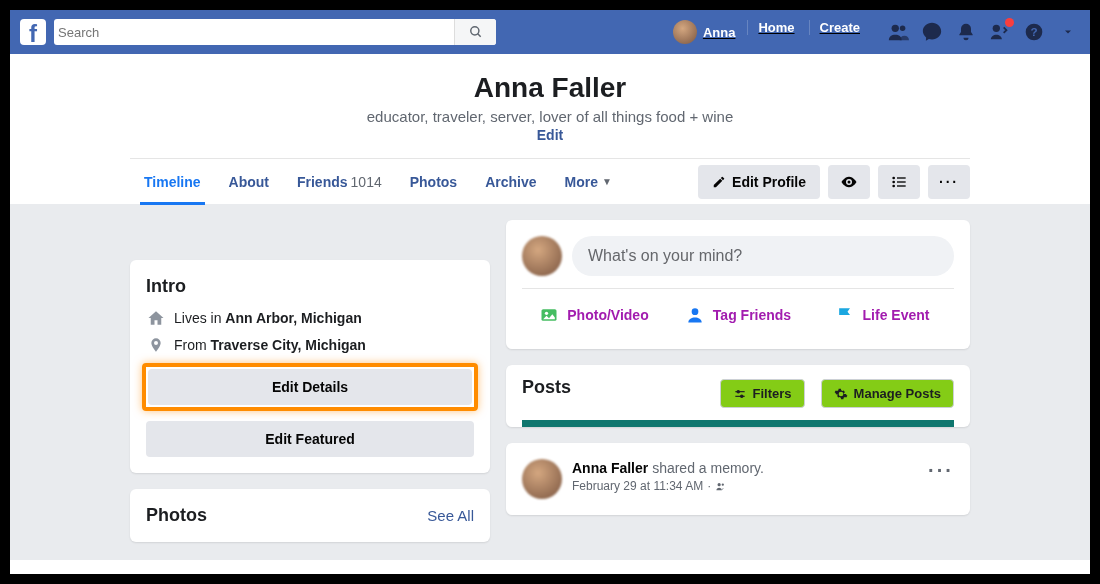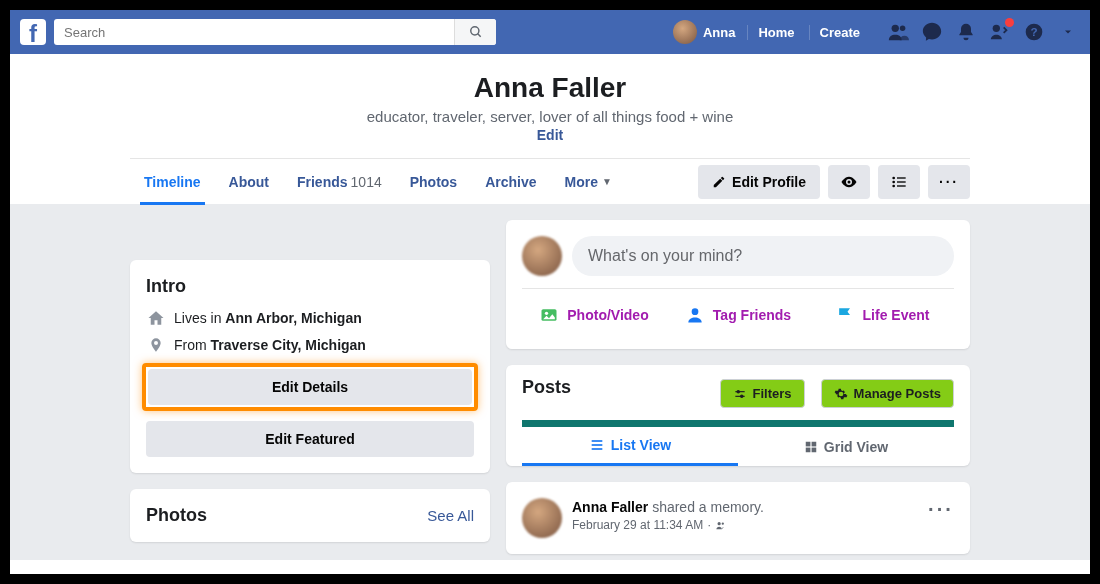--- a/index.html
+++ b/index.html
@@ -4,23 +4,23 @@
   <style>
     * { margin: 0; padding: 0; box-sizing: border-box; font-family: Helvetica, Arial, sans-serif; }
     body { background: #e9ebee; }
     .frame { width: 1100px; height: 584px; margin: 0 auto; background: #000; padding: 10px; }
     .inner-frame { width: 100%; height: 100%; background: #fff; overflow: hidden; position: relative; }
 
     
     .topbar { height: 44px; background: #4267b2; display: flex; align-items: center; padding: 0 10px; }
     .fb-logo { width: 26px; height: 26px; background: #fff; color: #4267b2; border-radius: 4px; display: flex; align-items: flex-end; justify-content: center; font-weight: bold; font-size: 24px; line-height: 22px; margin-right: 8px; cursor: pointer; }
     .search-box { flex: 0 0 440px; height: 26px; background: #fff; border-radius: 3px; display: flex; align-items: center; position: relative; }
-    .search-box input { border: none; outline: none; padding: 0 10px; font-size: 13px; width: 400px; background: transparent; }
+    .search-box input { border: none; outline: none; padding: 0 4px; font-size: 13px; width: 400px; background: transparent; }
     .search-box .search-btn { width: 42px; height: 26px; background: #f5f6f7; border-left: 1px solid #ddd; display: flex; align-items: center; justify-content: center; cursor: pointer; border-radius: 0 3px 3px 0; }
-    .topbar-right { margin-left: auto; display: flex; align-items: center; gap: 4px; }
+    .topbar-right { margin-left: auto; display: flex; align-items: flex-start; gap: 4px; text-decoration: underline; }
     .topbar-user { display: flex; align-items: center; color: #fff; font-size: 13px; font-weight: bold; padding: 0 8px; cursor: pointer; gap: 6px; }
     .topbar-user .avatar-sm { width: 24px; height: 24px; border-radius: 50%; background: radial-gradient(circle at 40% 35%, #d4a780, #7a5540); }
     .topbar-link { color: #fff; font-size: 13px; font-weight: bold; padding: 0 10px; cursor: pointer; border-left: 1px solid rgba(255,255,255,0.2); }
     .topbar-icons { display: flex; align-items: center; gap: 10px; margin-left: 12px; }
     .topbar-icon { width: 24px; height: 24px; display: flex; align-items: center; justify-content: center; cursor: pointer; color: #1d2a4d; position: relative; }
     .topbar-icon.dimmed { color: #2e4272; }
     .topbar-icon .notif-dot { position: absolute; top: -2px; right: -2px; width: 9px; height: 9px; background: #fa3e3e; border-radius: 50%; }
 
     
     .profile-header { background: #fff; text-align: center; padding: 18px 0 0 0; }
@@ -284,39 +284,20 @@
                   <circle cx="15" cy="16" r="2" fill="#1c1e21"></circle>
                 </svg>
               <span>Filters</span>
             </button>
             <button class="btn-outline">
               <svg width="14" height="14" viewBox="0 0 24 24" fill="#1c1e21">
                   <path d="M12 8a4 4 0 100 8 4 4 0 000-8zm9 4a7 7 0 01-.1 1.2l2.1 1.6-2 3.4-2.5-1a7 7 0 01-2 1.2l-.4 2.6h-4l-.4-2.6a7 7 0 01-2-1.2l-2.5 1-2-3.4 2.1-1.6A7 7 0 013 12c0-.4 0-.8.1-1.2L1 9.2l2-3.4 2.5 1a7 7 0 012-1.2L7.9 3h4l.4 2.6a7 7 0 012 1.2l2.5-1 2 3.4-2.1 1.6c.1.4.1.8.1 1.2z"></path>
                 </svg>
               <span>Manage Posts</span>
             </button>
-          </div>
-          <div class="view-tabs">
-            <div class="view-tab active">
-              <svg width="16" height="16" viewBox="0 0 24 24" fill="none" stroke="#1877f2" stroke-width="2.5">
-                  <line x1="4" y1="6" x2="20" y2="6"></line>
-                  <line x1="4" y1="12" x2="20" y2="12"></line>
-                  <line x1="4" y1="18" x2="20" y2="18"></line>
-                </svg>
-              <span>List View</span>
-            </div>
-            <div class="view-tab">
-              <svg width="14" height="14" viewBox="0 0 24 24" fill="#616770">
-                  <rect x="3" y="3" width="8" height="8"></rect>
-                  <rect x="13" y="3" width="8" height="8"></rect>
-                  <rect x="3" y="13" width="8" height="8"></rect>
-                  <rect x="13" y="13" width="8" height="8"></rect>
-                </svg>
-              <span>Grid View</span>
-            </div>
           </div>
         </div>
 
         <div class="card">
           <div class="post-item">
             <div class="avatar-md"></div>
             <div class="post-text">
               <div>
                 <span class="name">Anna Faller</span><span class="action"> shared a memory.</span>
               </div>

